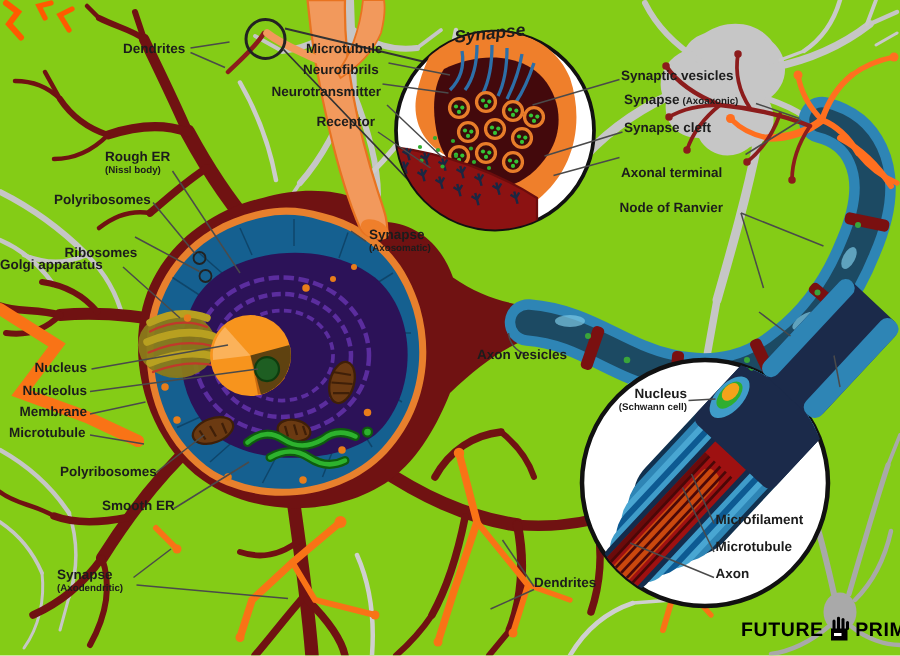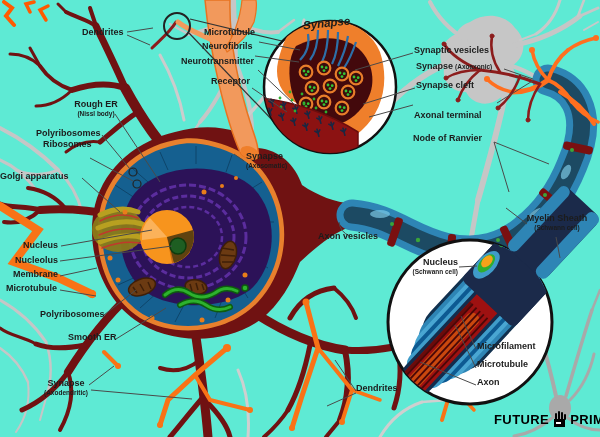--- a/index.html
+++ b/index.html
@@ -1,23 +1,23 @@
 <!DOCTYPE html>
 <html><head>
 <meta charset="utf-8">
 <style>
   html,body{margin:0;padding:0;background:#fff;}
-  .stage{position:relative;width:600px;height:437px;background:#5eead4;overflow:hidden;
+  .stage{position:relative;width:600px;height:437px;background:#84cc16;overflow:hidden;
          font-family:"Liberation Sans",sans-serif;}
   .art{position:absolute;left:0;top:0;}
   .lbl{position:absolute;font-size:9px;font-weight:700;color:#1c1c1c;line-height:1.1;
        white-space:nowrap;z-index:5;}
   .lbl .sub{font-size:6.5px;font-weight:600;display:block;}
   .lbl.inline-sub .sub{display:inline;margin-left:2px;}
-  .center{text-align:center;}
+  .center{}
   .right{text-align:right;}
   .title-italic{font-style:italic;font-size:11.5px;transform:rotate(-6deg);}
   .logo{position:absolute;display:flex;align-items:center;gap:3px;font-size:13px;
         font-weight:800;letter-spacing:.4px;color:#000;z-index:6;}
 </style>
 </head>
 <body>
 
 <div class="stage">
 <svg class="art" width="600" height="437" viewBox="0 0 600 437">
@@ -472,32 +472,31 @@
 <div class="lbl" style="left:181px;top:57px"><span>Neurotransmitter</span></div>
 <div class="lbl" style="left:211px;top:77px"><span>Receptor</span></div>
 <div class="lbl title-italic" style="left:303px;top:17px"><span>Synapse</span></div>
 <div class="lbl" style="left:414px;top:46px"><span>Synaptic vesicles</span></div>
 <div class="lbl inline-sub" style="left:416px;top:62px"><span>Synapse</span><span class="sub">(Axoaxonic)</span></div>
 <div class="lbl" style="left:416px;top:81px"><span>Synapse cleft</span></div>
 <div class="lbl" style="left:414px;top:111px"><span>Axonal terminal</span></div>
 <div class="lbl" style="left:413px;top:134px"><span>Node of Ranvier</span></div>
 <div class="lbl center" style="left:70px;top:100px;width:52px"><span>Rough ER</span><span class="sub">(Nissl body)</span></div>
 <div class="lbl" style="left:36px;top:129px"><span>Polyribosomes</span></div>
-<div class="lbl" style="left:43px;top:140px"><span>Ribosomes</span></div>
+<div class="lbl" style="left:43px;top:164px"><span>Ribosomes</span></div>
 <div class="lbl" style="left:0;top:172px"><span>Golgi apparatus</span></div>
 <div class="lbl" style="left:246px;top:152px"><span>Synapse</span><span class="sub">(Axosomatic)</span></div>
 <div class="lbl" style="left:23px;top:241px"><span>Nucleus</span></div>
 <div class="lbl" style="left:15px;top:256px"><span>Nucleolus</span></div>
 <div class="lbl" style="left:13px;top:270px"><span>Membrane</span></div>
 <div class="lbl" style="left:6px;top:284px"><span>Microtubule</span></div>
 <div class="lbl" style="left:40px;top:310px"><span>Polyribosomes</span></div>
 <div class="lbl" style="left:68px;top:333px"><span>Smooth ER</span></div>
 <div class="lbl center" style="left:38px;top:379px;width:56px"><span>Synapse</span><span class="sub">(Axodendritic)</span></div>
 <div class="lbl" style="left:318px;top:232px"><span>Axon vesicles</span></div>
-<div class="lbl center" style="left:521px;top:214px;width:72px"><span>Myelin Sheath</span><span class="sub">(Schwann cell)</span></div>
 <div class="lbl right" style="left:400px;top:258px;width:58px"><span>Nucleus</span><span class="sub">(Schwann cell)</span></div>
 <div class="lbl" style="left:477px;top:342px"><span>Microfilament</span></div>
 <div class="lbl" style="left:477px;top:360px"><span>Microtubule</span></div>
 <div class="lbl" style="left:477px;top:378px"><span>Axon</span></div>
 <div class="lbl" style="left:356px;top:384px"><span>Dendrites</span></div>
 
 <div class="logo" style="left:494px;top:411px">
   <span>FUTURE</span>
   <svg width="15" height="17" viewBox="0 0 15 17">
     <rect x="2" y="8" width="11" height="8" fill="#000"></rect>

